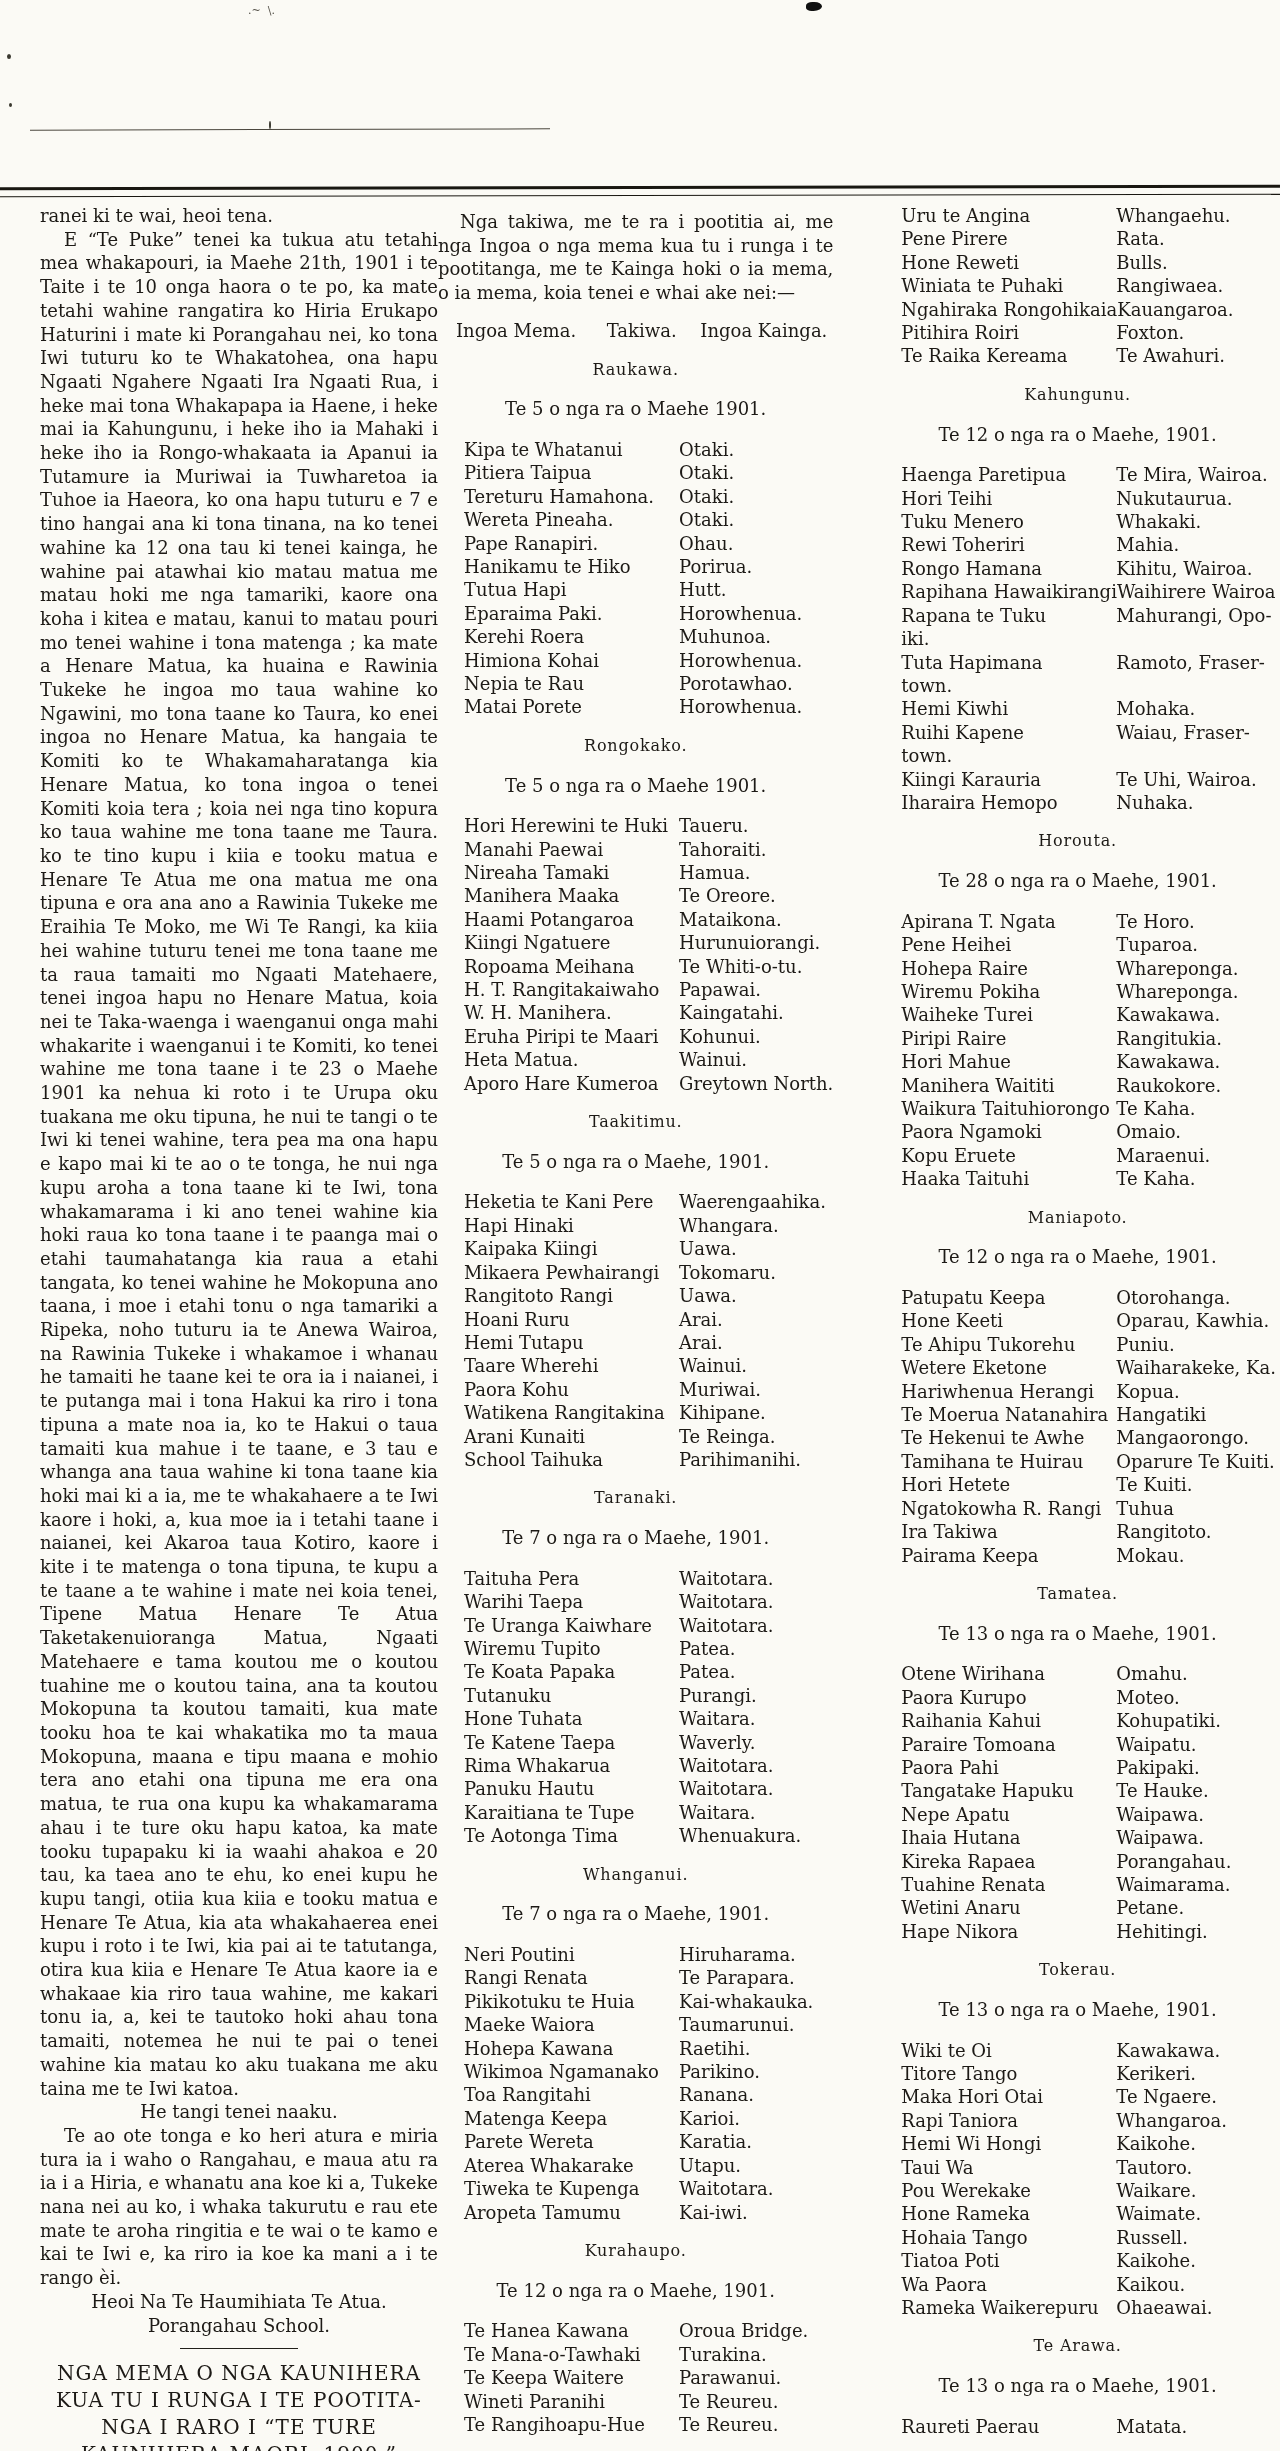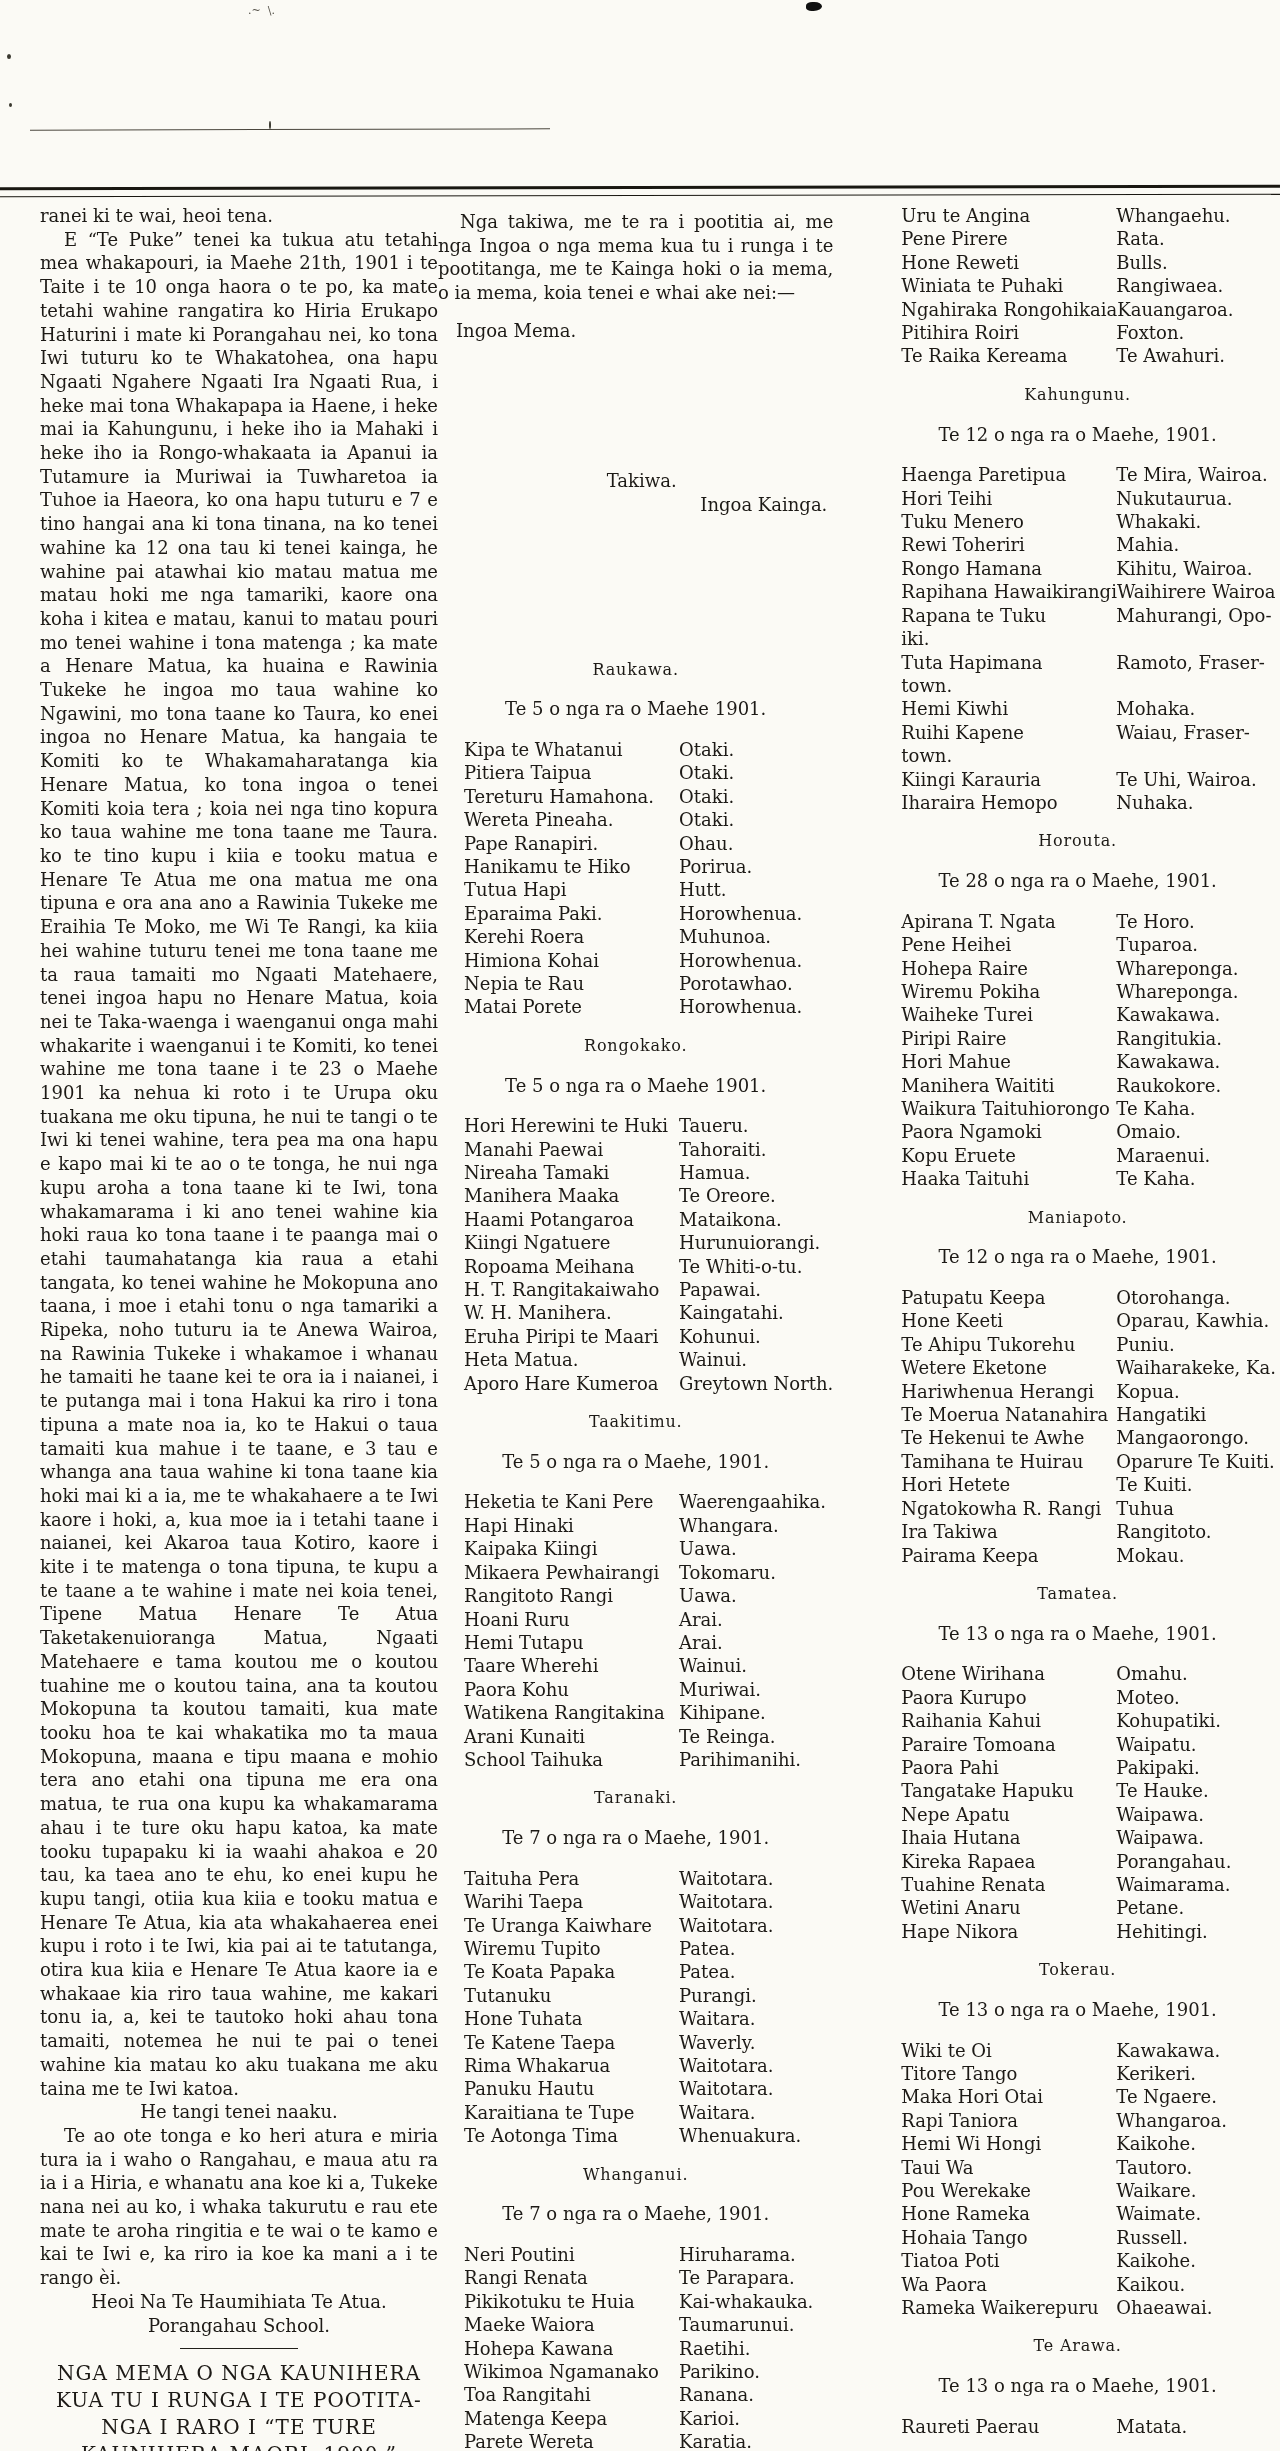--- a/index.html
+++ b/index.html
@@ -30,21 +30,21 @@
   #col2{flex:0 0 374px;}
   #col3{flex:1;margin-left:46px;}
   
   #col1 p{margin:0;}
   #col1 p.indent{text-indent:24px;}
   #col1 p.center{text-align:center;text-indent:0;}
   #col1 p.caps{text-align:center;text-indent:0;font-size:20px;line-height:27px;letter-spacing:1px;white-space:pre-line;margin:6px 0 4px 0;}
   .short-rule{width:118px;border-top:1.8px solid #22201a;margin:11px auto 11px auto;}
   
   .intro{margin:6px 0 12px 0;text-align:justify;text-indent:22px;}
-  .list-head{display:flex;margin:14px 0 4px 0;padding:0 6px 0 18px;flex-direction:column;}
+  .list-head{display:flex;margin:14px 0 4px 0;padding:0 6px 0 18px;}
   .list-head span{font-size:18px;}
   .lh-mema{flex:0 0 150px;}
   .lh-takiwa{flex:1;text-align:center;}
   .lh-kainga{flex:0 0 150px;text-align:right;}
   
   section{display:block;}
   .tribe{margin:15px 0 0 0;font-size:16px;font-weight:normal;text-align:center;letter-spacing:.8px;}
   .sdate{text-align:center;margin:16px 0 17px 0;}
   .row{display:flex;line-height:23.4px;}
   .rn{flex:0 0 215px;padding-left:26px;white-space:nowrap;}

